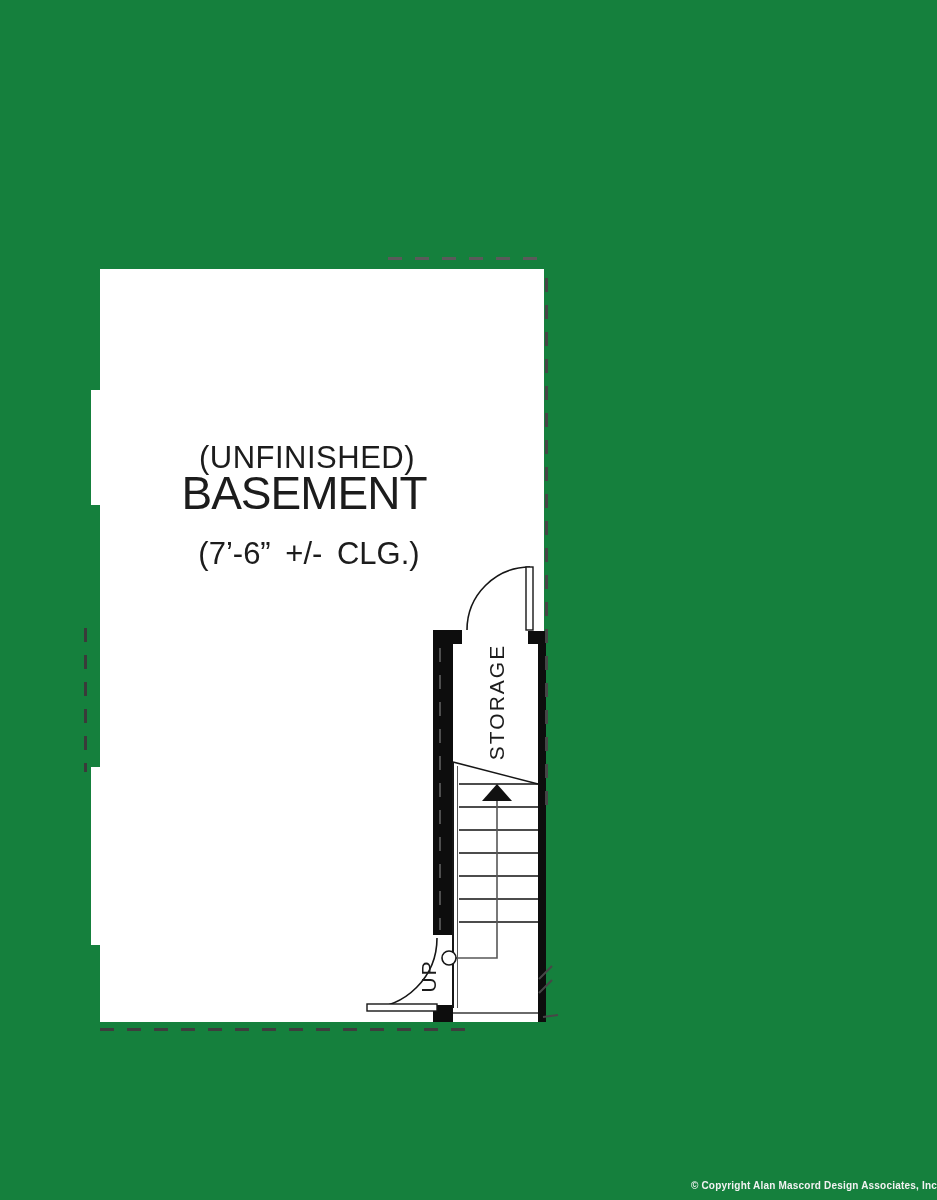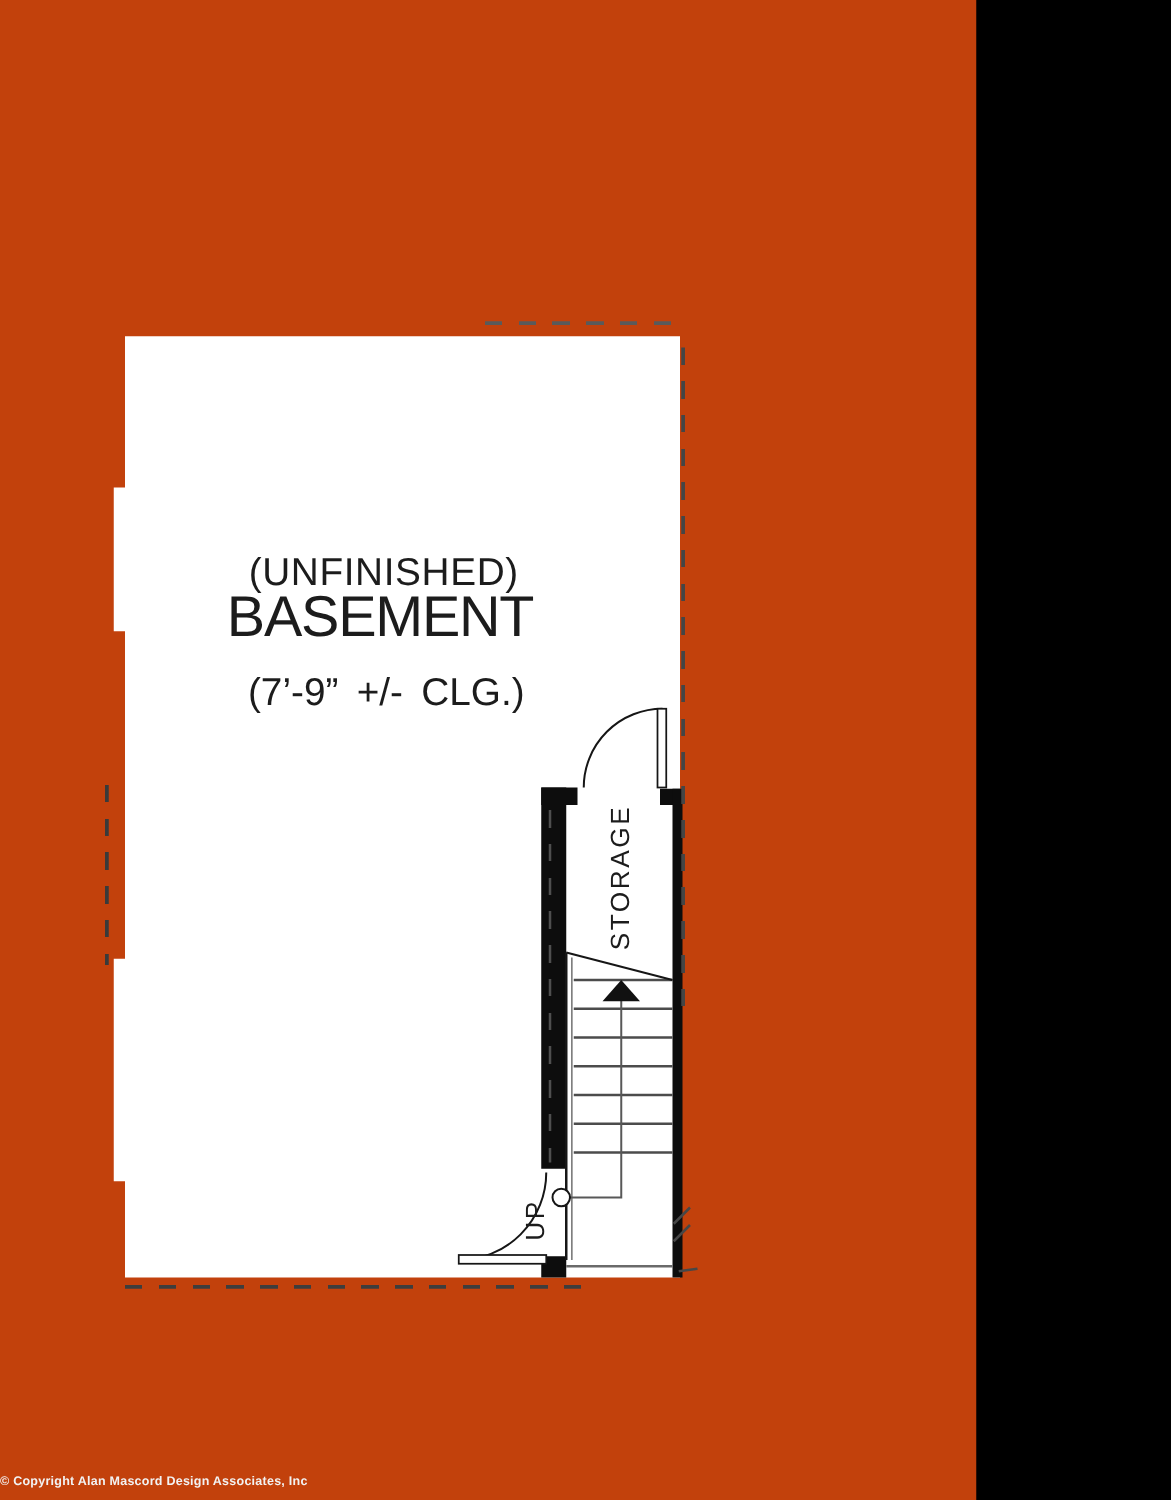--- a/index.html
+++ b/index.html
@@ -1,35 +1,35 @@
 <!DOCTYPE html>
 <html><head>
 <meta charset="utf-8">
 <style>
   html,body{margin:0;padding:0;background:#000;}
   .stage{
-    position:relative;width:781px;height:1200px;background:#c2410c;overflow:hidden;
+    position:relative;width:937px;height:1200px;background:#15803d;overflow:hidden;
     font-family:"Liberation Sans",sans-serif;
   }
   .abs{position:absolute;}
   .paper{background:#fff;}
   .wall{background:#0d0d0d;}
   
   .dash-h{height:3px;background:repeating-linear-gradient(90deg,var(--c,#4a4a4a) 0 14px,transparent 14px 27px);}
   .dash-v{width:3px;background:repeating-linear-gradient(180deg,var(--c,#4a4a4a) 0 14px,transparent 14px 27px);}
   .tread{position:absolute;left:459px;width:79px;height:2px;background:#4c4c4c;}
   .label{color:#1c1c1c;text-align:center;white-space:nowrap;}
   .lbl-condition{font-size:31px;letter-spacing:.5px;}
   .lbl-room{font-size:46px;letter-spacing:-1px;}
   .lbl-ceiling{font-size:31px;word-spacing:6px;}
   .lbl-rot{transform:rotate(-90deg);transform-origin:center center;}
   .lbl-storage{font-size:21px;letter-spacing:2px;}
   .lbl-up{font-size:21px;letter-spacing:2px;}
   .footer{
-    position:absolute;left:0;top:1180px;width:937px;text-align:left;
+    position:absolute;left:0;top:1180px;width:937px;text-align:right;
     color:#f2f2f2;font-size:10px;font-weight:bold;letter-spacing:.2px;
   }
   svg{position:absolute;left:0;top:0;}
 </style>
 </head>
 <body>
 
 <div class="stage">
 
   <div class="abs paper" style="left:100px;top:269px;width:444px;height:753px;"></div>
@@ -72,18 +72,18 @@
     <path d="M 453 762 L 538 784" fill="none" stroke="#161616" stroke-width="1.6"></path>
     <path d="M 456 958 L 497 958 L 497 800" fill="none" stroke="#585858" stroke-width="1.6"></path>
     <circle cx="449" cy="958" r="7" fill="#ffffff" stroke="#161616" stroke-width="1.6"></circle>
     <polygon points="497,784 482,801 512,801" fill="#111111"></polygon>
     <path d="M 539 979 L 552 966 M 539 993 L 552 980" stroke="#474747" stroke-width="2" fill="none"></path>
     <path d="M 543 1017 L 558 1015" stroke="#474747" stroke-width="2" fill="none"></path>
   </svg>
 
   <div class="abs label lbl-condition" style="left:107px;top:440px;width:400px;">(UNFINISHED)</div>
   <div class="abs label lbl-room" style="left:104px;top:466px;width:400px;">BASEMENT</div>
-  <div class="abs label lbl-ceiling" style="left:109px;top:536px;width:400px;">(7’-9” +/- CLG.)</div>
+  <div class="abs label lbl-ceiling" style="left:109px;top:536px;width:400px;">(7’-6” +/- CLG.)</div>
   <div class="abs label lbl-rot lbl-storage" style="left:417px;top:690px;width:160px;height:24px;line-height:24px;">STORAGE</div>
   <div class="abs label lbl-rot lbl-up" style="left:399px;top:964px;width:60px;height:24px;line-height:24px;">UP</div>
 
   <div class="footer">© Copyright Alan Mascord Design Associates, Inc</div>
 </div>
 
 </body></html>

